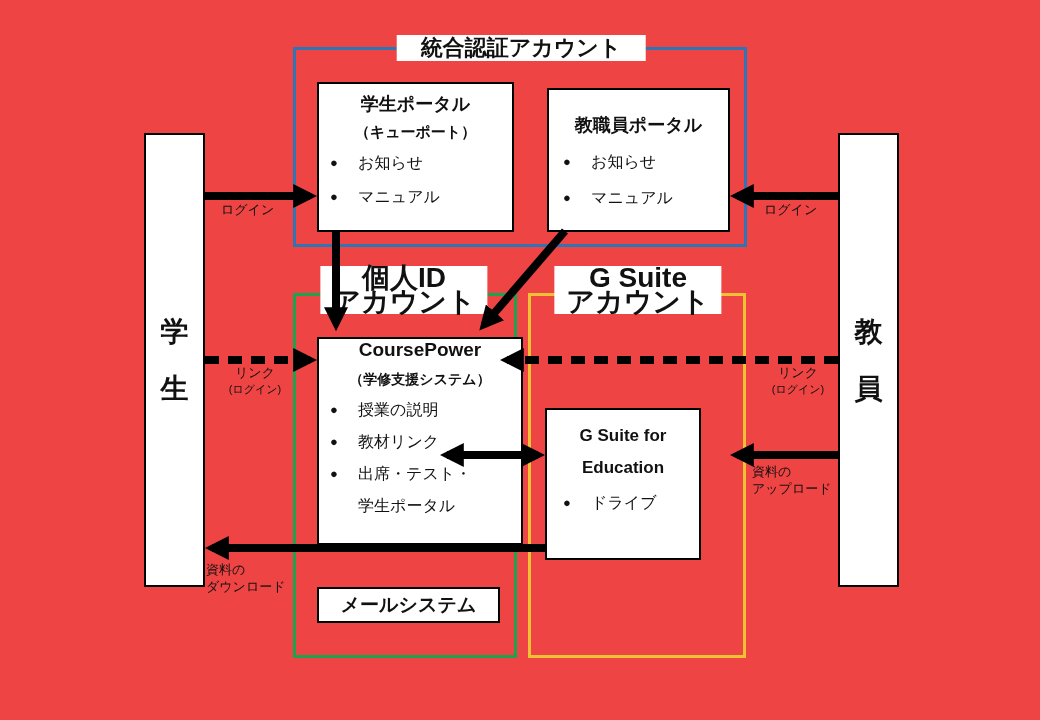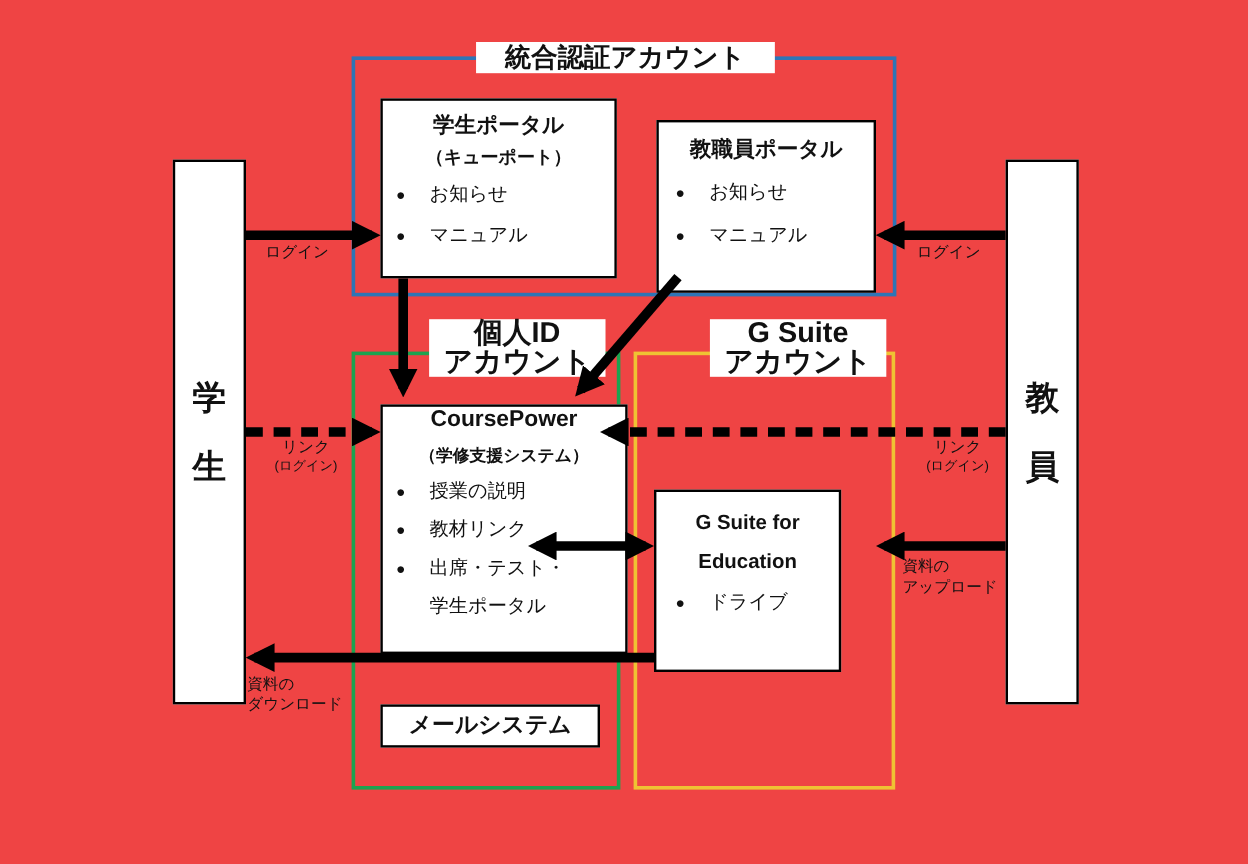--- a/index.html
+++ b/index.html
@@ -9,33 +9,33 @@
   }
   
   .gbox{position:absolute;box-sizing:border-box;z-index:1;background:transparent;}
   .gbox.auth{left:293px;top:47px;width:454px;height:200px;border:3px solid var(--color-auth,#2E75B6);}
   .gbox.personal{left:293px;top:293px;width:224px;height:365px;border:3px solid var(--color-personal,#1CA350);}
   .gbox.gsuite{left:528px;top:293px;width:218px;height:365px;border:3px solid var(--color-gsuite,#EFC233);}
   
   .plate{position:absolute;transform:translateX(-50%);background:#fff;text-align:center;
          font-weight:bold;z-index:2;white-space:nowrap;}
   .plate.auth-title{left:521px;top:35px;font-size:22px;line-height:26px;padding:0 24px;}
-  .plate.two{font-size:24px;line-height:24px;padding:0 12px;margin-left:27px;}
+  .plate.two{font-size:28px;line-height:24px;padding:0 12px;}
   .plate.personal-title{left:404px;top:266px;}
   .plate.gsuite-title{left:638px;top:266px;}
   
   .actor{position:absolute;box-sizing:border-box;border:2px solid #000;background:#fff;z-index:2;
          display:flex;flex-direction:column;align-items:center;justify-content:center;gap:19px;
          font-size:28px;font-weight:bold;}
   .actor.student{left:144px;top:133px;width:61px;height:454px;}
   .actor.teacher{left:838px;top:133px;width:61px;height:454px;}
   
   .node{position:absolute;box-sizing:border-box;border:2px solid #000;background:#fff;z-index:2;}
   .node.student-portal{left:317px;top:82px;width:197px;height:150px;padding-top:9px;}
-  .node.staff-portal{left:547px;top:100px;width:183px;height:144px;padding-top:11px;}
+  .node.staff-portal{left:547px;top:88px;width:183px;height:144px;padding-top:24px;}
   .node.coursepower{left:317px;top:337px;width:206px;height:208px;}
   .node.gsuite-edu{left:545px;top:408px;width:156px;height:152px;padding-top:10px;}
   .node.mail{left:317px;top:587px;width:183px;height:36px;display:flex;align-items:center;justify-content:center;}
   .ntitle{text-align:center;font-weight:bold;font-size:18px;line-height:22px;}
   .coursepower .ntitle{font-size:19px;}
   .gsuite-edu .ntitle{font-size:17px;line-height:32px;}
   .mail .ntitle{font-size:19px;}
   .nsub{text-align:center;font-weight:bold;font-size:15px;margin-top:7px;line-height:19px;}
   .coursepower .nsub{font-size:14px;margin-top:9px;}
   

